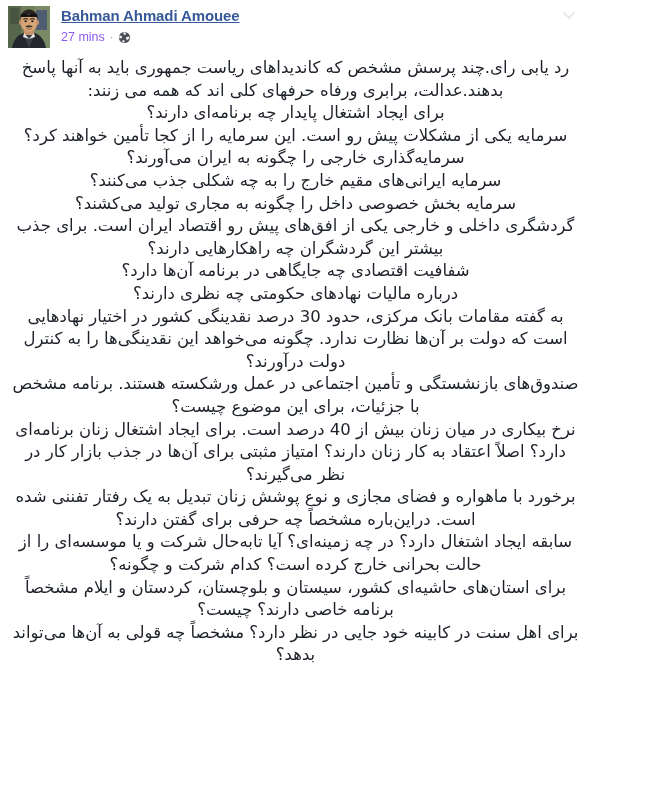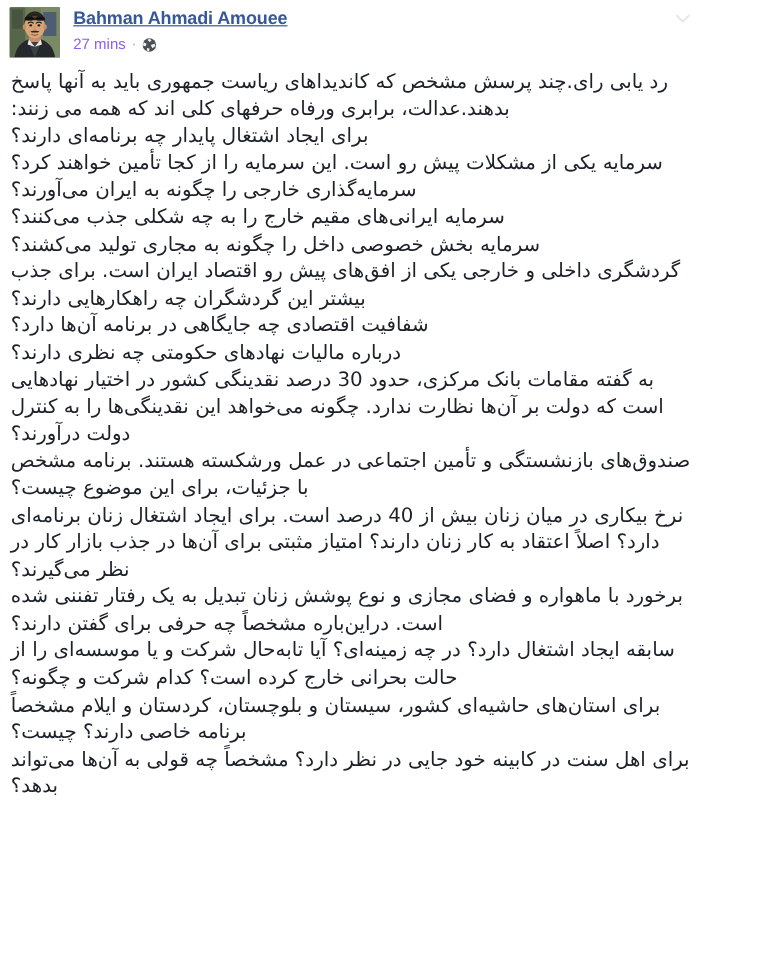--- a/index.html
+++ b/index.html
@@ -91,21 +91,21 @@
     right: 14px;
     width: 18px;
     height: 14px;
     line-height: 0;
   }
   .chevron-menu svg { display:block; width:18px; height:14px; }
 
   
   .post-body {
     direction: rtl;
-    text-align: left;
+    text-align: center;
     unicode-bidi: embed;
     font-family: "DejaVu Sans", "Liberation Sans", sans-serif;
     font-size: 16.5px;
     line-height: 22.6px;
     color: #1d2129;
     padding: 0 10px 0 9px;
     margin-top: 3px;
     white-space: pre-wrap;
     word-wrap: break-word;
   }

